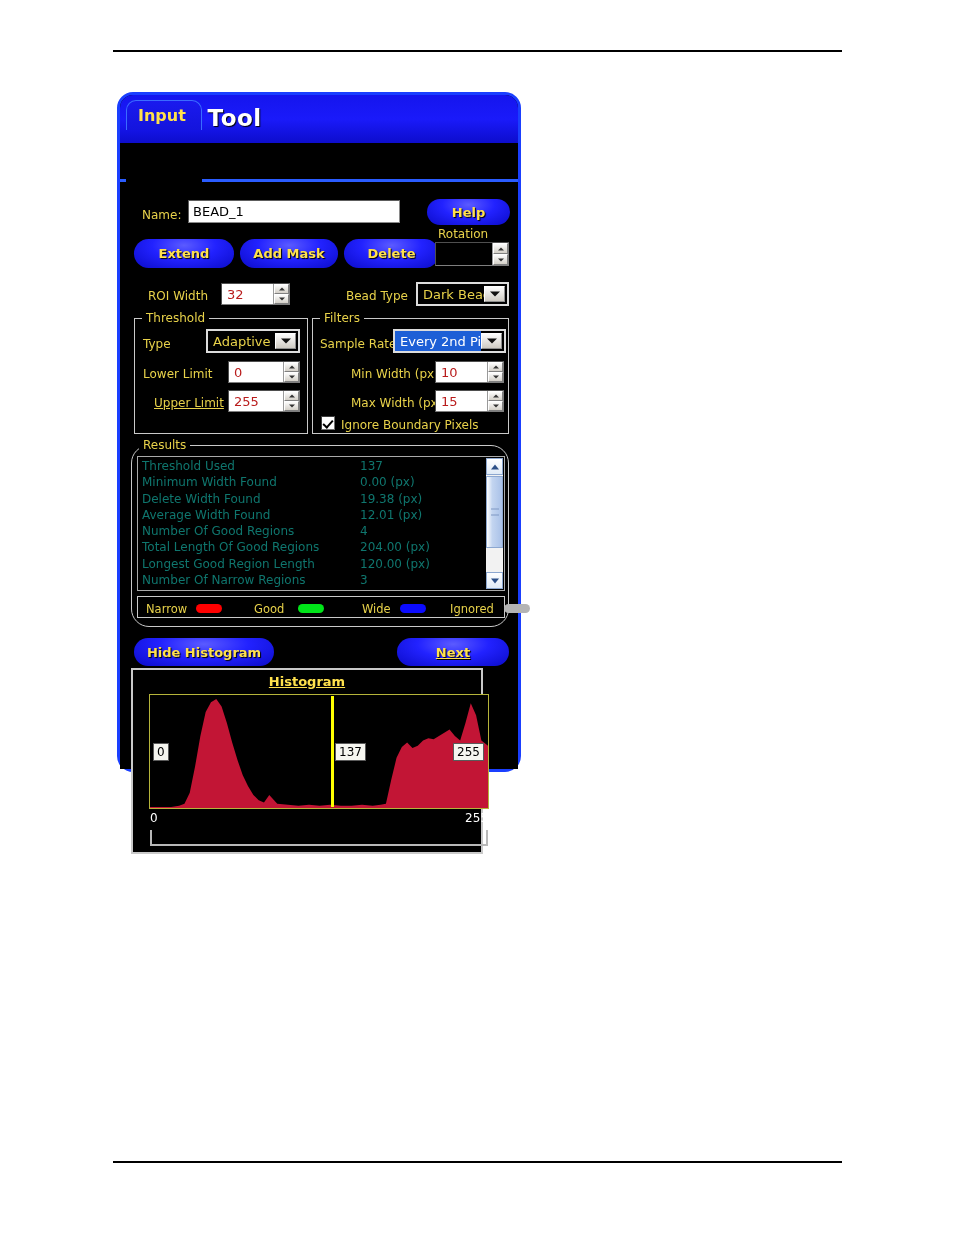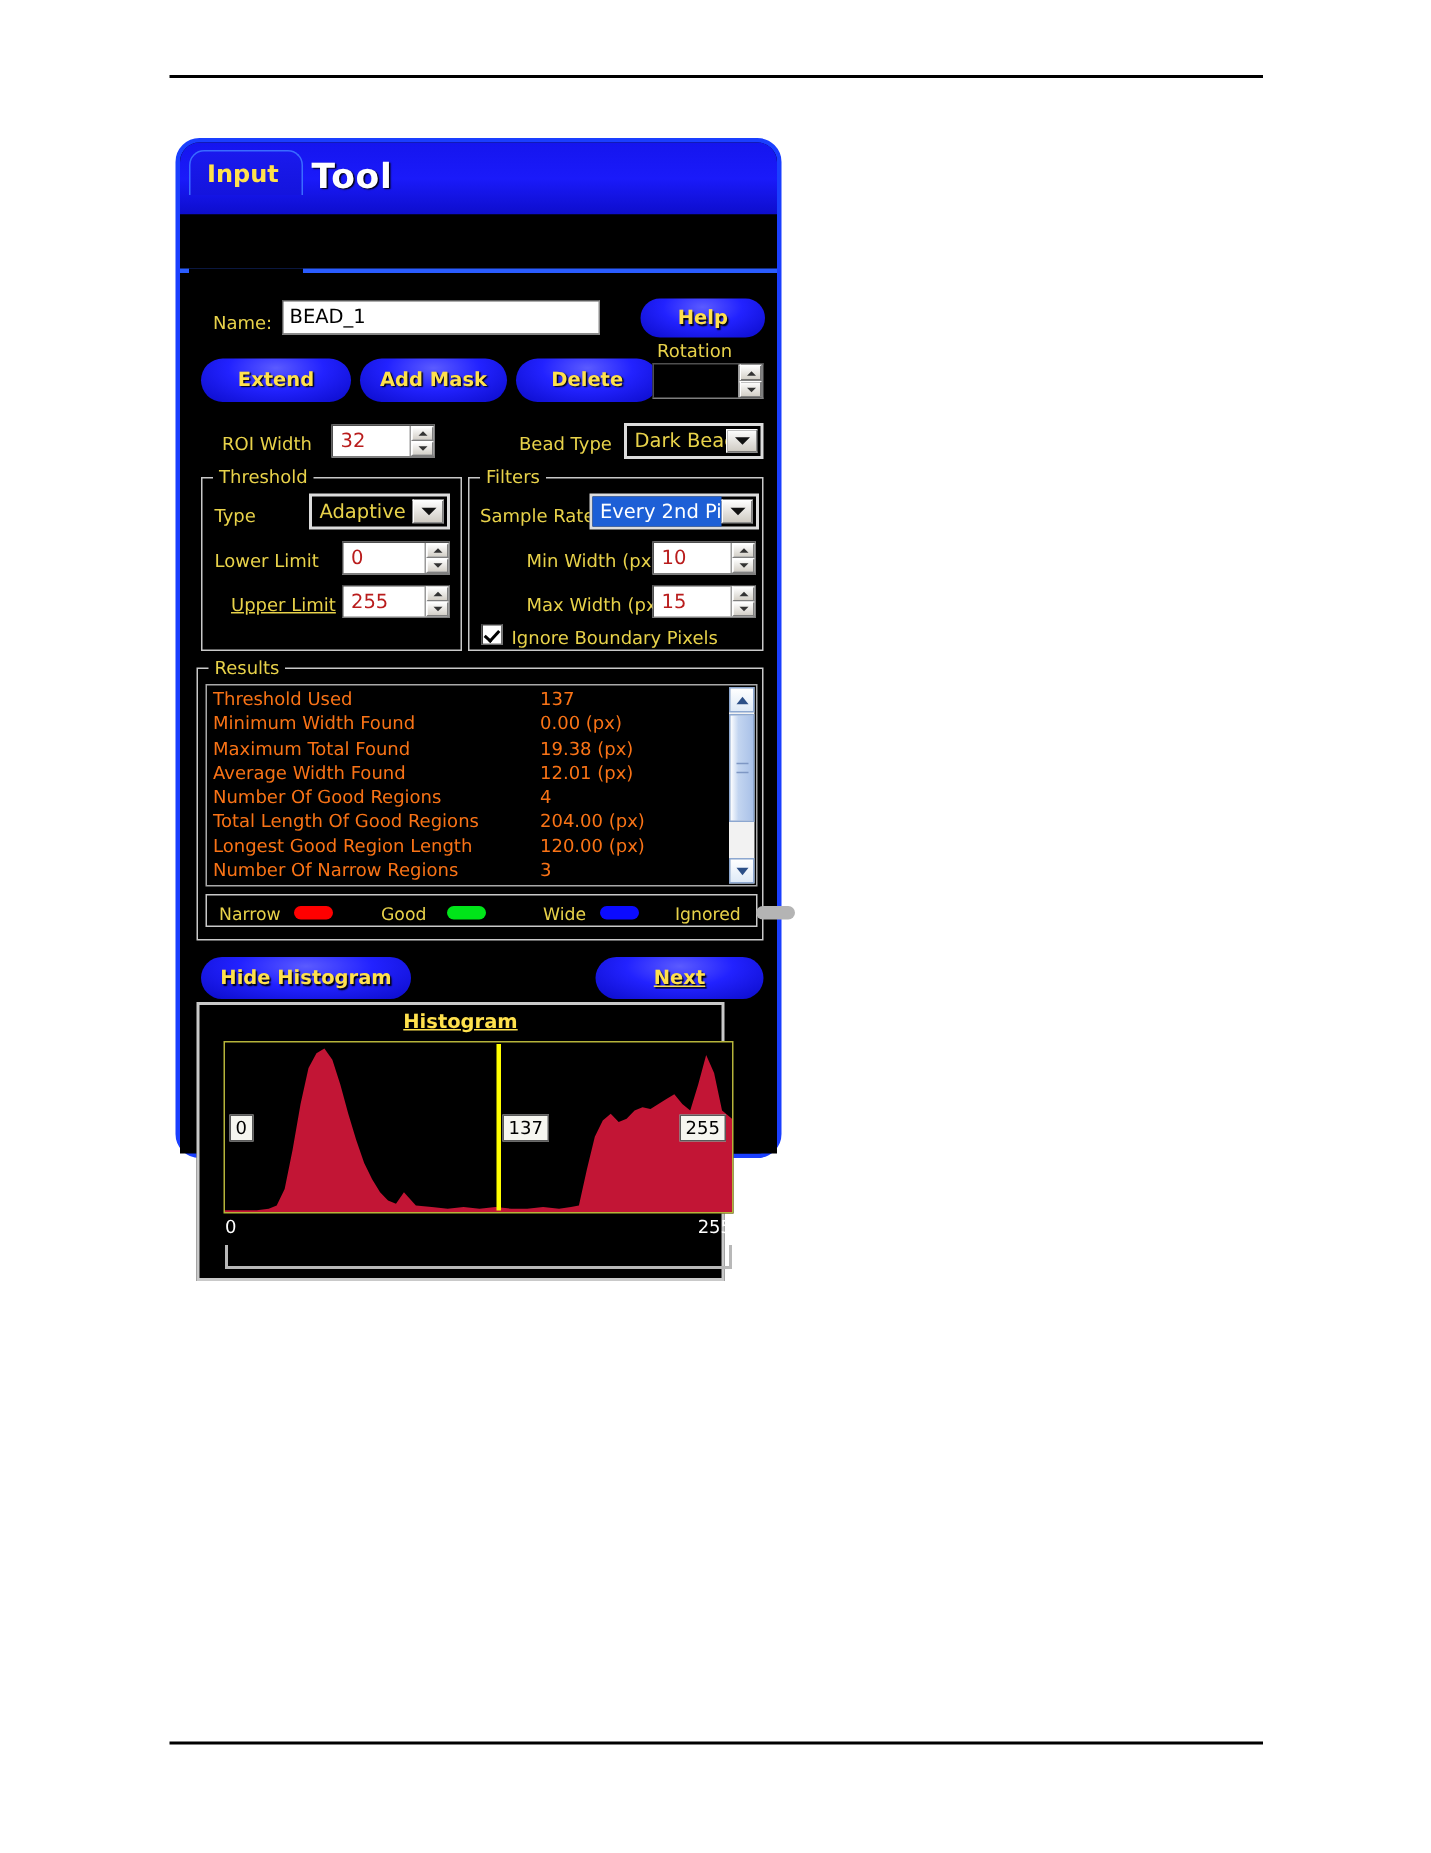--- a/index.html
+++ b/index.html
@@ -315,21 +315,21 @@
     position: absolute;
     background: #000000;
     border: 1px solid #a9a9a9;
     box-sizing: border-box;
     overflow: hidden;
   }
   .res-row {
     position: relative;
     height: 16.3px;
     font-size: 12px;
-    color: #f97316;
+    color: #0f766e;
     font-family: "DejaVu Sans", sans-serif;
     white-space: nowrap;
   }
   .res-row .rlabel { position: absolute; left: 4px; top: 1px; }
   .res-row .rvalue { position: absolute; left: 222px; top: 1px; }
 
   .vscroll {
     position: absolute;
     right: 1px; top: 1px;
     width: 17px;
@@ -589,35 +589,35 @@
         <div class="spin-btns">
           <div class="up"></div>
           <div class="down"></div>
         </div>
       </div>
 
       <div class="cbox" style="left:8px; top:97px;"></div>
       <div class="lbl" style="left:28px; top:99px;">Ignore Boundary Pixels</div>
     </div>
 
-    <div class="group" style="left:11px; top:263px; width:378px; height:182px;">
+    <div class="group" style="left:11px; top:263px; width:378px; height:182px;border-radius:18px;">
       <div class="gtitle">Results</div>
 
       <div class="results-list" style="left:5px; top:10px; width:368px; height:135px;">
         <div id="results-rows" style="position:absolute; left:0; top:1px; right:19px;">
             <div class="res-row">
               <span class="rlabel">Threshold Used</span>
               <span class="rvalue">137</span>
             </div>
             <div class="res-row">
               <span class="rlabel">Minimum Width Found</span>
               <span class="rvalue">0.00 (px)</span>
             </div>
             <div class="res-row">
-              <span class="rlabel">Maximum Total Found</span>
+              <span class="rlabel">Delete Width Found</span>
               <span class="rvalue">19.38 (px)</span>
             </div>
             <div class="res-row">
               <span class="rlabel">Average Width Found</span>
               <span class="rvalue">12.01 (px)</span>
             </div>
             <div class="res-row">
               <span class="rlabel">Number Of Good Regions</span>
               <span class="rvalue">4</span>
             </div>

